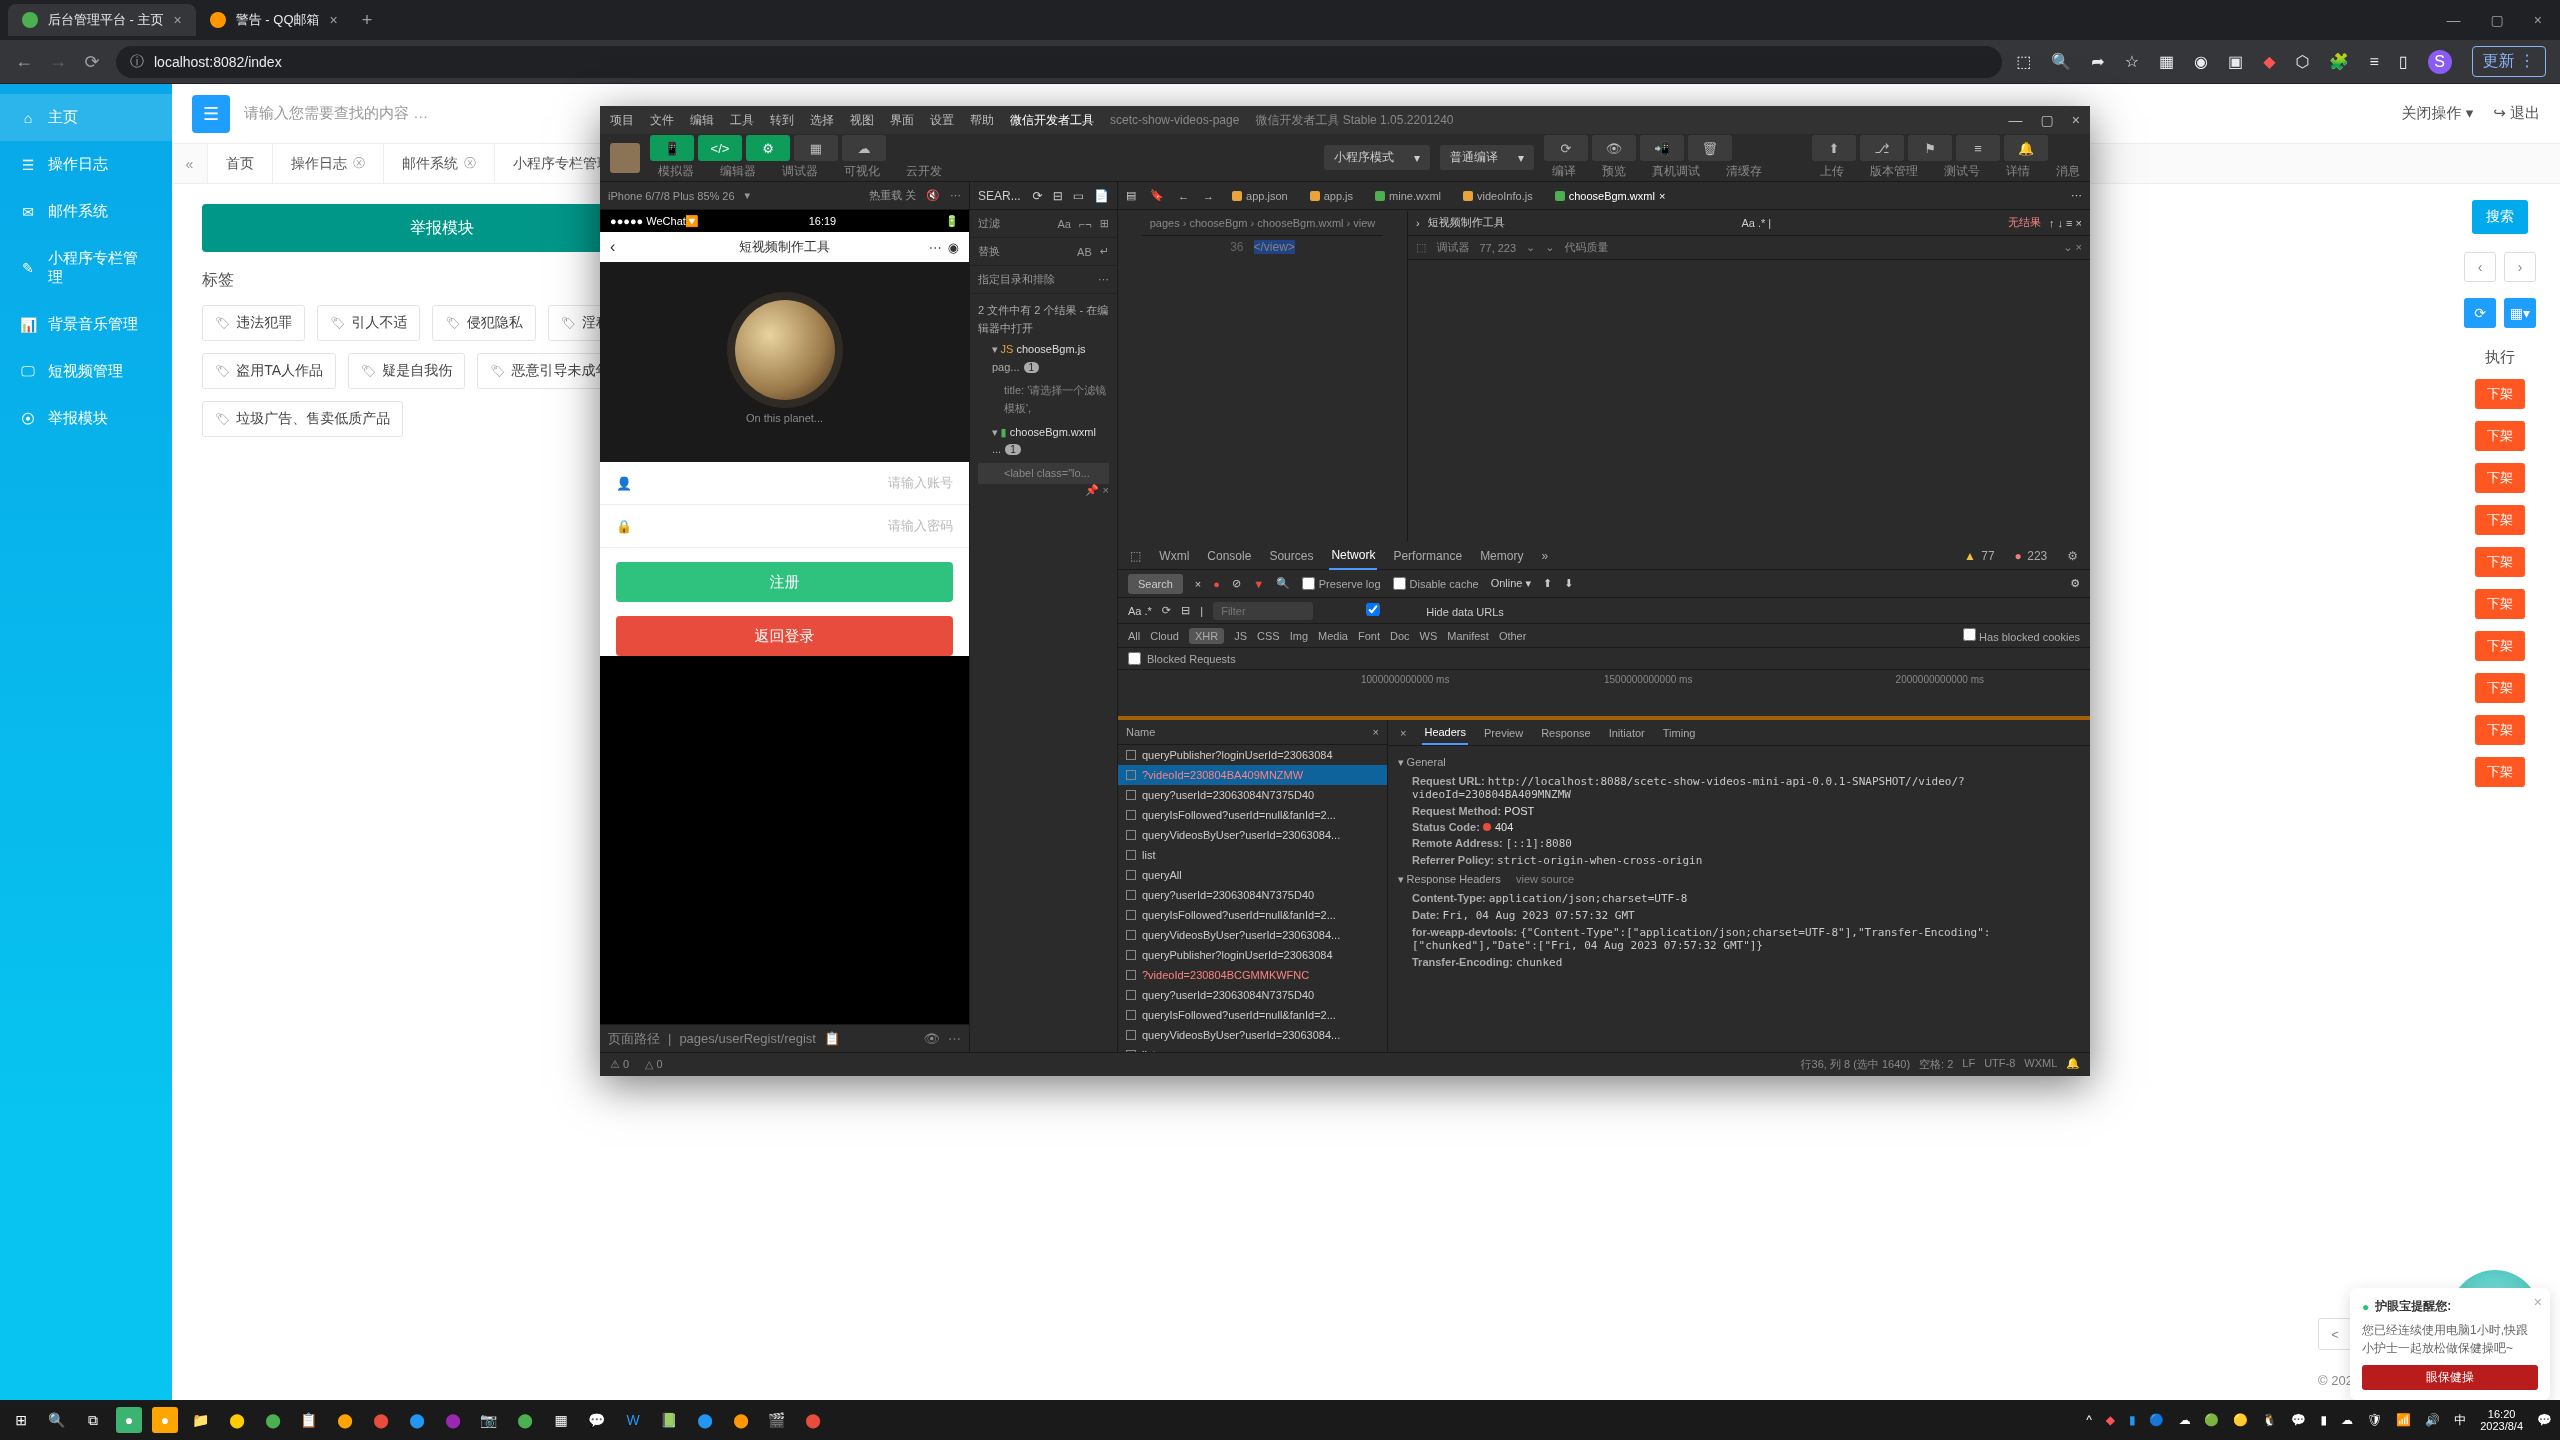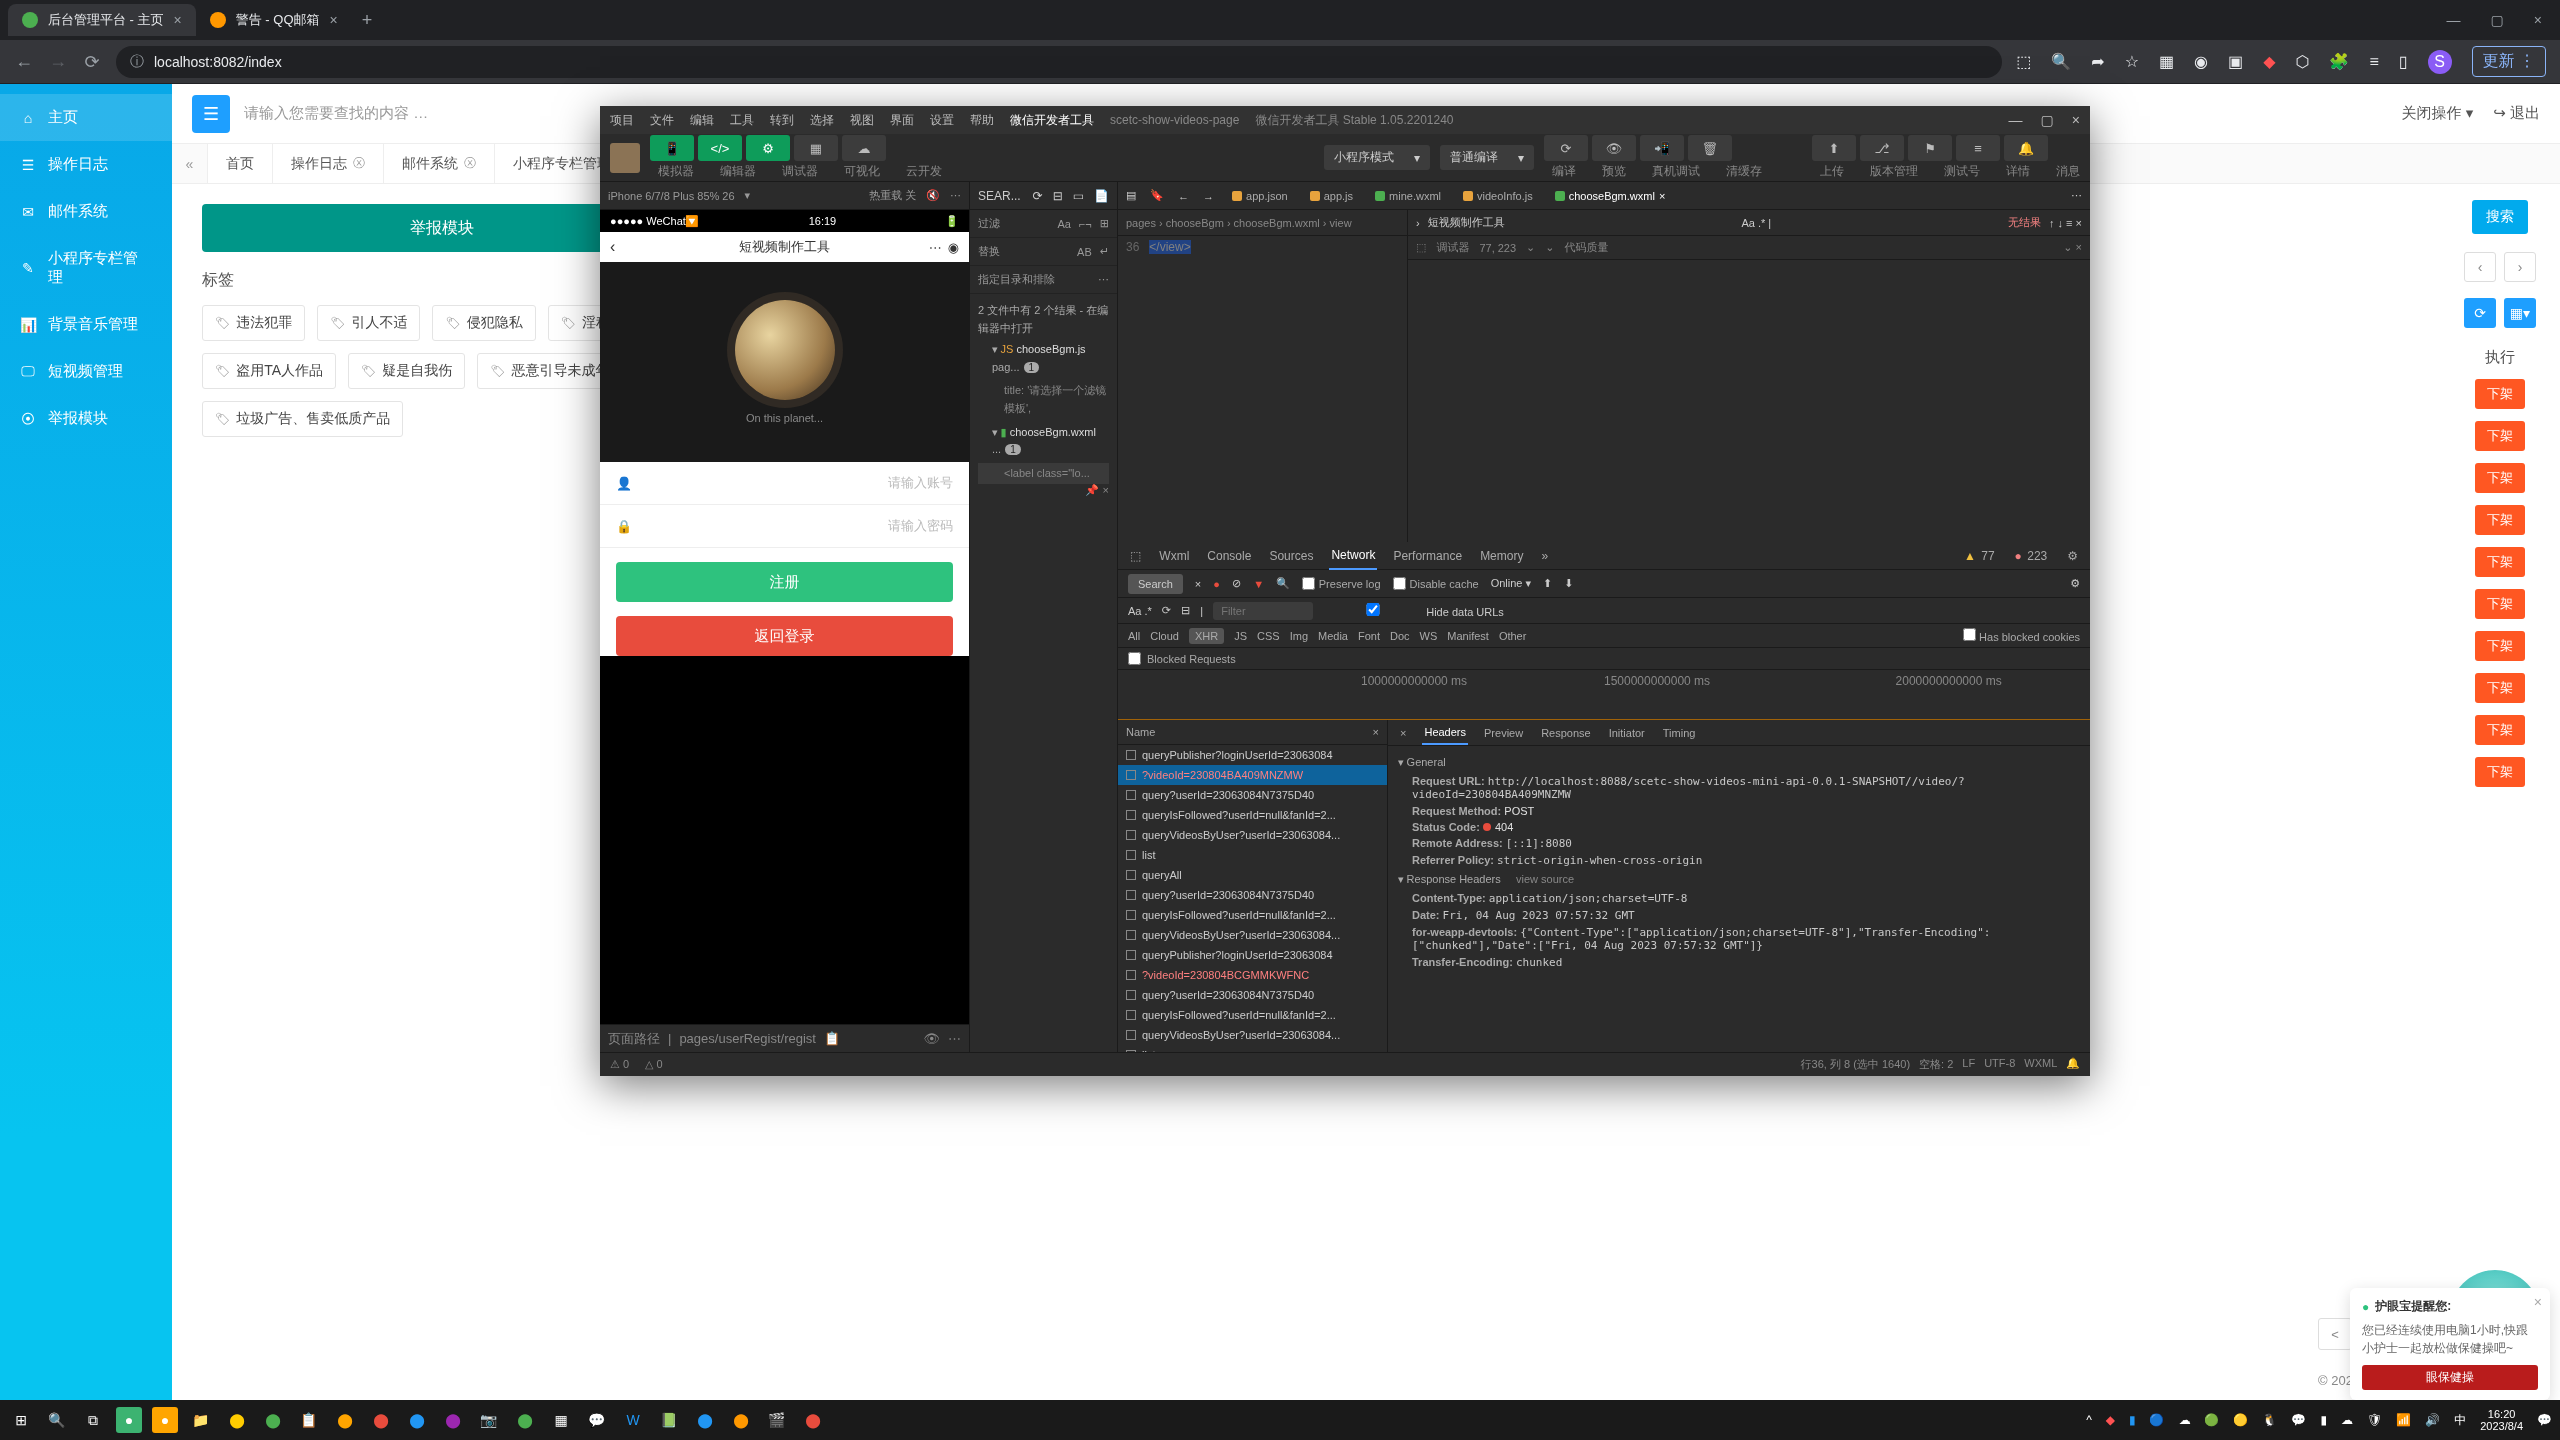--- a/index.html
+++ b/index.html
@@ -138,21 +138,21 @@
 
 
 .dt-right { flex: 1; display: flex; flex-direction: column; }
 .dt-tabs { height: 28px; display: flex; align-items: center; border-bottom: 1px solid #1a1a1a; padding: 0 8px; gap: 14px; font-size: 11px; }
 .dt-tabs .ftab { padding: 6px 4px; color: #aaa; display: flex; align-items: center; gap: 4px; }
 .dt-tabs .ftab.active { color: #fff; }
 .dt-tabs .ftab .fico { width: 10px; height: 10px; background: #e8a33d; border-radius: 2px; }
 .dt-tabs .ftab .fico.green { background: #4caf50; }
 
 .dt-split { flex: 1; display: flex; }
-.dt-editor { width: 290px; border-right: 1px solid #1a1a1a; display: flex; flex-direction: column; }
+.dt-editor { width: 290px; border-right: 1px solid #1a1a1a; display: flex; flex-direction: column; align-items: center; }
 .dt-crumb { height: 26px; display: flex; align-items: center; padding: 0 8px; font-size: 11px; color: #888; gap: 8px; border-bottom: 1px solid #1a1a1a; }
 .dt-code { flex: 1; padding: 4px 8px; font-family: monospace; font-size: 12px; }
 .dt-code .ln { color: #666; margin-right: 10px; }
 .dt-code .tag-c { color: #808080; }
 
 .dt-inspector { flex: 1; display: flex; flex-direction: column; }
 .insp-head { height: 26px; display: flex; align-items: center; padding: 0 8px; border-bottom: 1px solid #1a1a1a; gap: 8px; font-size: 11px; }
 .insp-head .noresult { margin-left: auto; color: #f08080; }
 .insp-sub { height: 24px; display: flex; align-items: center; padding: 0 8px; gap: 10px; border-bottom: 1px solid #1a1a1a; font-size: 11px; color: #888; }
 
@@ -166,21 +166,21 @@
 .net-toolbar { height: 28px; display: flex; align-items: center; gap: 12px; padding: 0 10px; border-bottom: 1px solid #1a1a1a; font-size: 11px; }
 .net-toolbar .sbtn { background: #555; padding: 4px 10px; border-radius: 3px; }
 .net-toolbar .rec { color: #e84c3d; }
 .net-toolbar label { display: flex; align-items: center; gap: 4px; color: #aaa; }
 .net-filter { height: 26px; display: flex; align-items: center; gap: 10px; padding: 0 10px; border-bottom: 1px solid #1a1a1a; font-size: 11px; }
 .net-filter input { background: #3c3c3c; border: none; color: #ccc; padding: 3px 8px; border-radius: 3px; width: 100px; font-size: 11px; }
 .net-types { height: 24px; display: flex; align-items: center; gap: 10px; padding: 0 10px; border-bottom: 1px solid #1a1a1a; font-size: 11px; color: #aaa; }
 .net-types span.sel { background: #555; padding: 2px 6px; border-radius: 3px; }
 .net-block { height: 22px; padding: 0 10px; display: flex; align-items: center; font-size: 11px; color: #aaa; border-bottom: 1px solid #1a1a1a; gap: 6px; }
 
-.net-timeline { height: 50px; border-bottom: 1px solid #a16207; position: relative; font-size: 12px; color: #888; }
+.net-timeline { height: 50px; border-bottom: 4px solid #a16207; position: relative; font-size: 10px; color: #888; }
 .net-timeline .tick { position: absolute; top: 4px; }
 
 .net-body { flex: 1; display: flex; overflow: hidden; }
 .net-list { width: 270px; border-right: 1px solid #1a1a1a; display: flex; flex-direction: column; }
 .net-list .nh { padding: 6px 8px; border-bottom: 1px solid #1a1a1a; font-size: 11px; color: #aaa; display: flex; justify-content: space-between; }
 .net-list .nrow { padding: 4px 8px; font-size: 11px; color: #ccc; display: flex; align-items: center; gap: 6px; cursor: pointer; white-space: nowrap; overflow: hidden; text-align: right; }
 .net-list .nrow.active { background: #0e639c; color: #fff; }
 .net-list .nrow.err { color: #ff8080; }
 .net-list .nrow::before { content: ""; width: 8px; height: 8px; border: 1px solid #888; }
 

